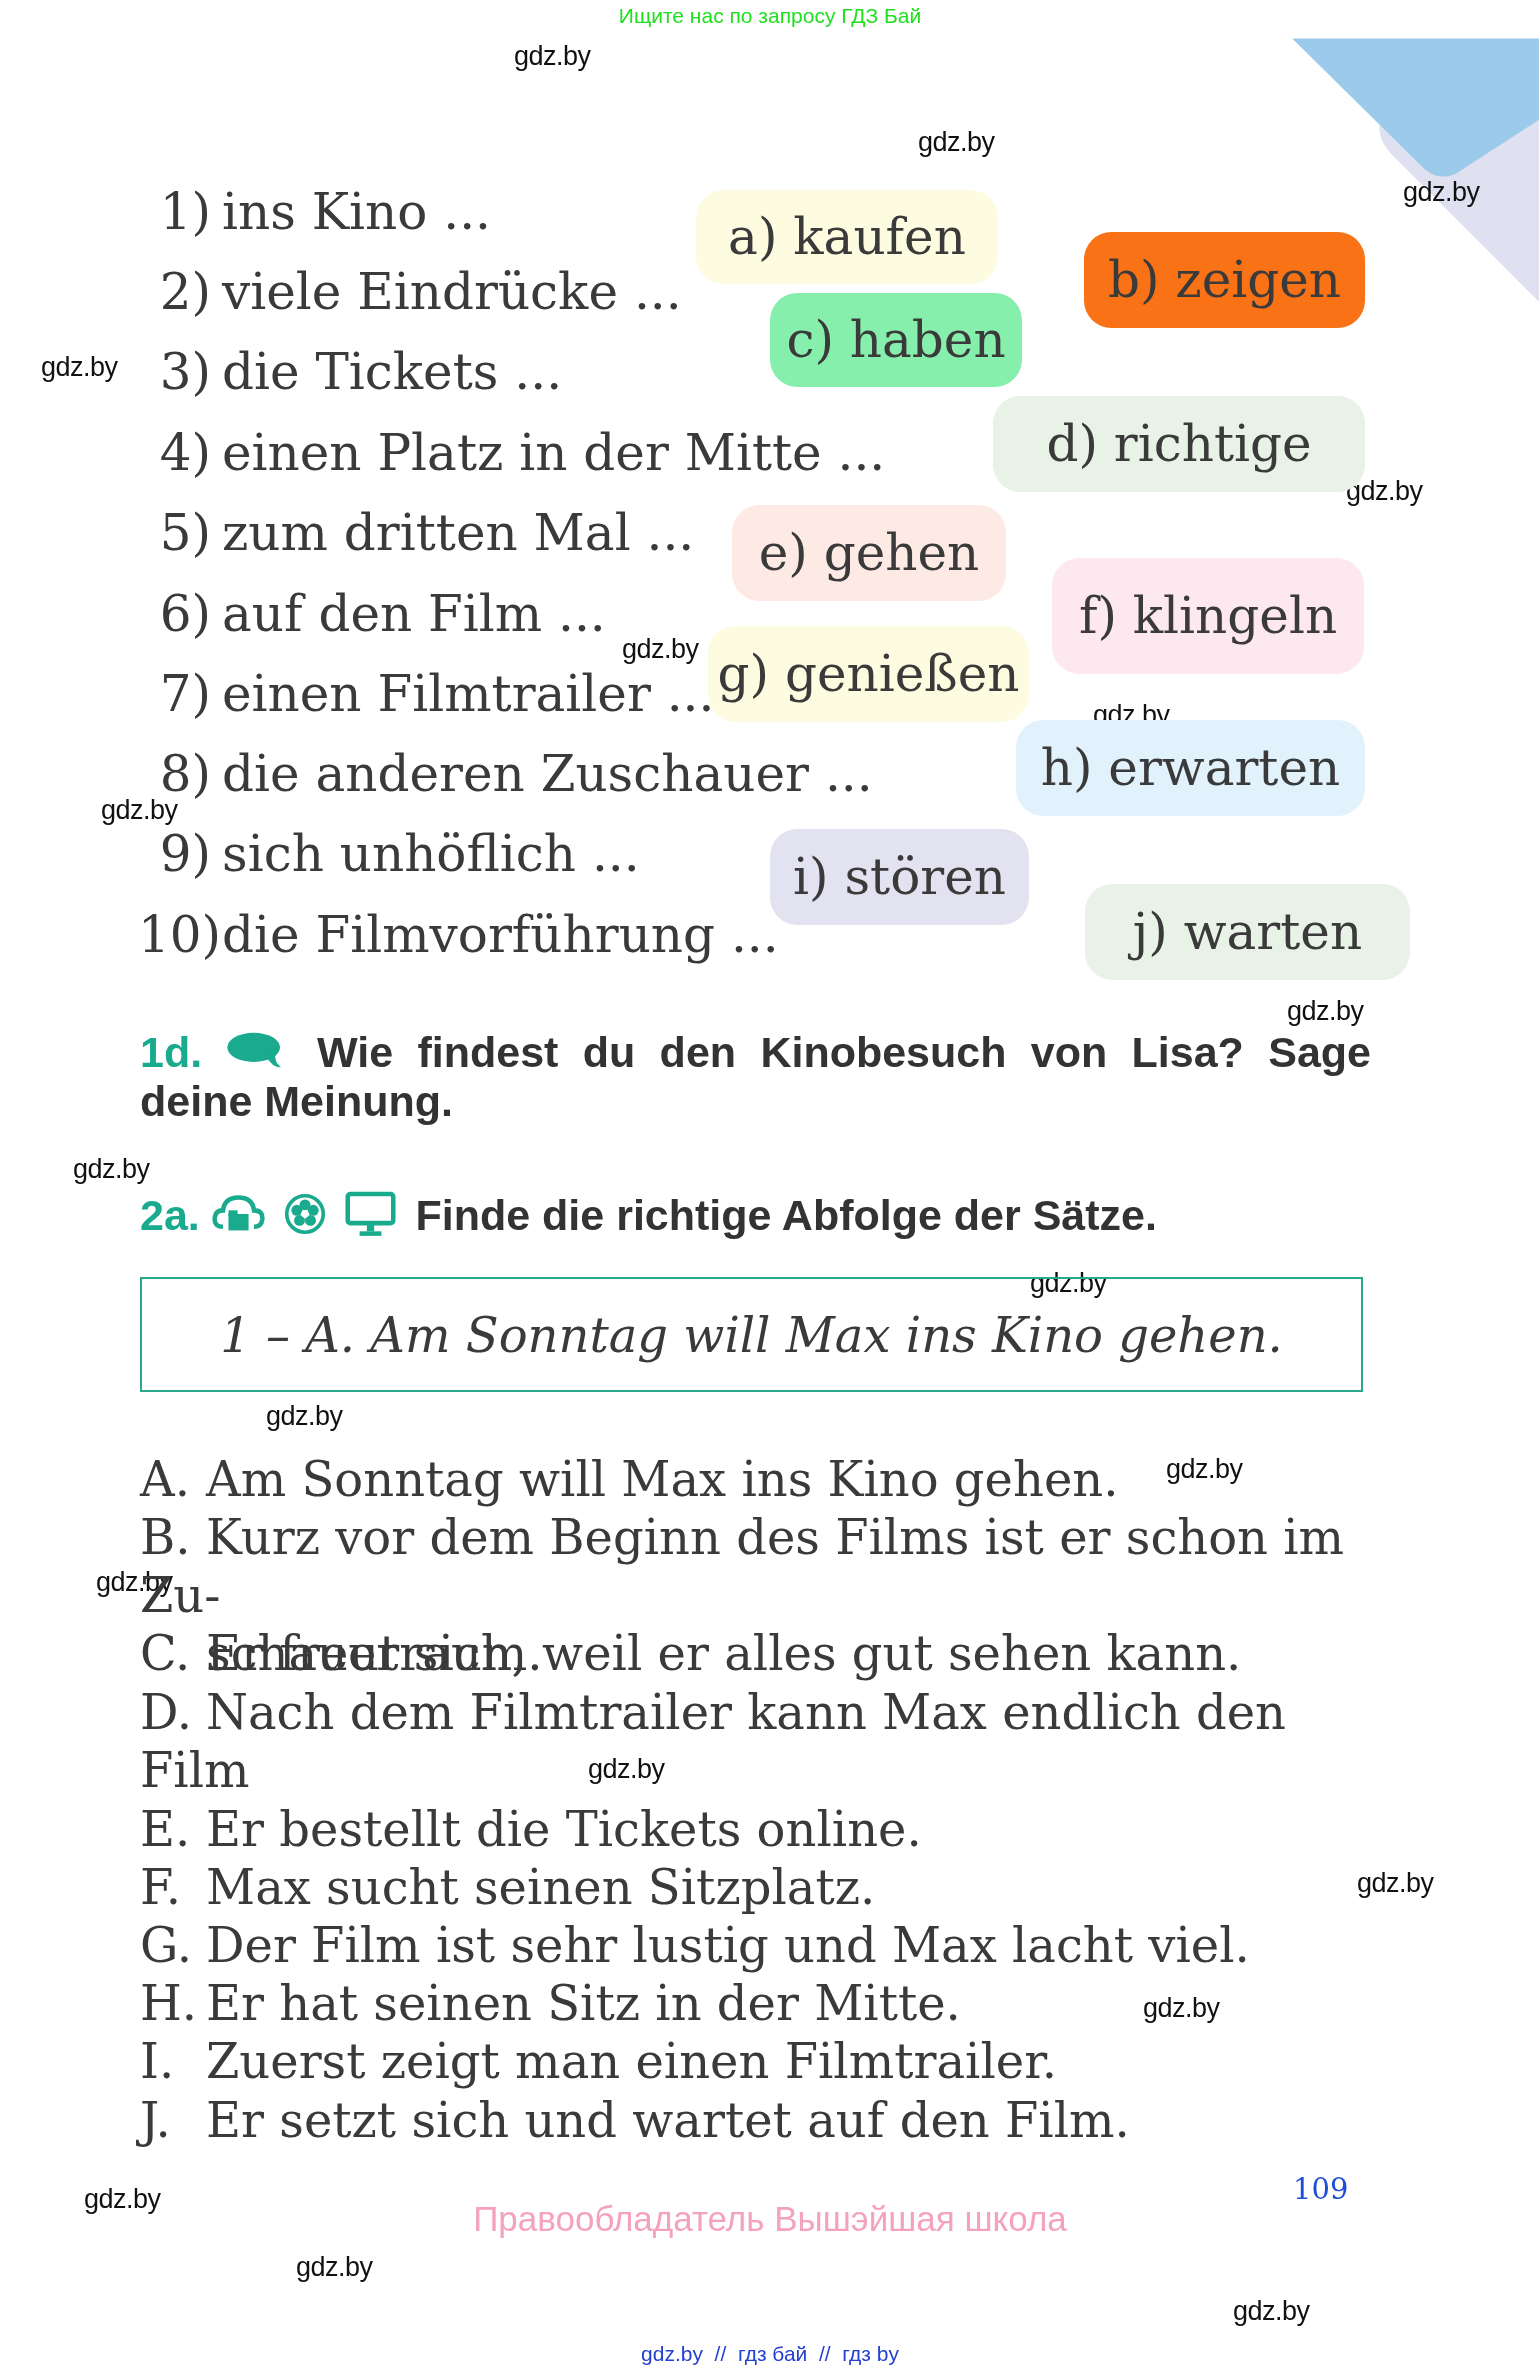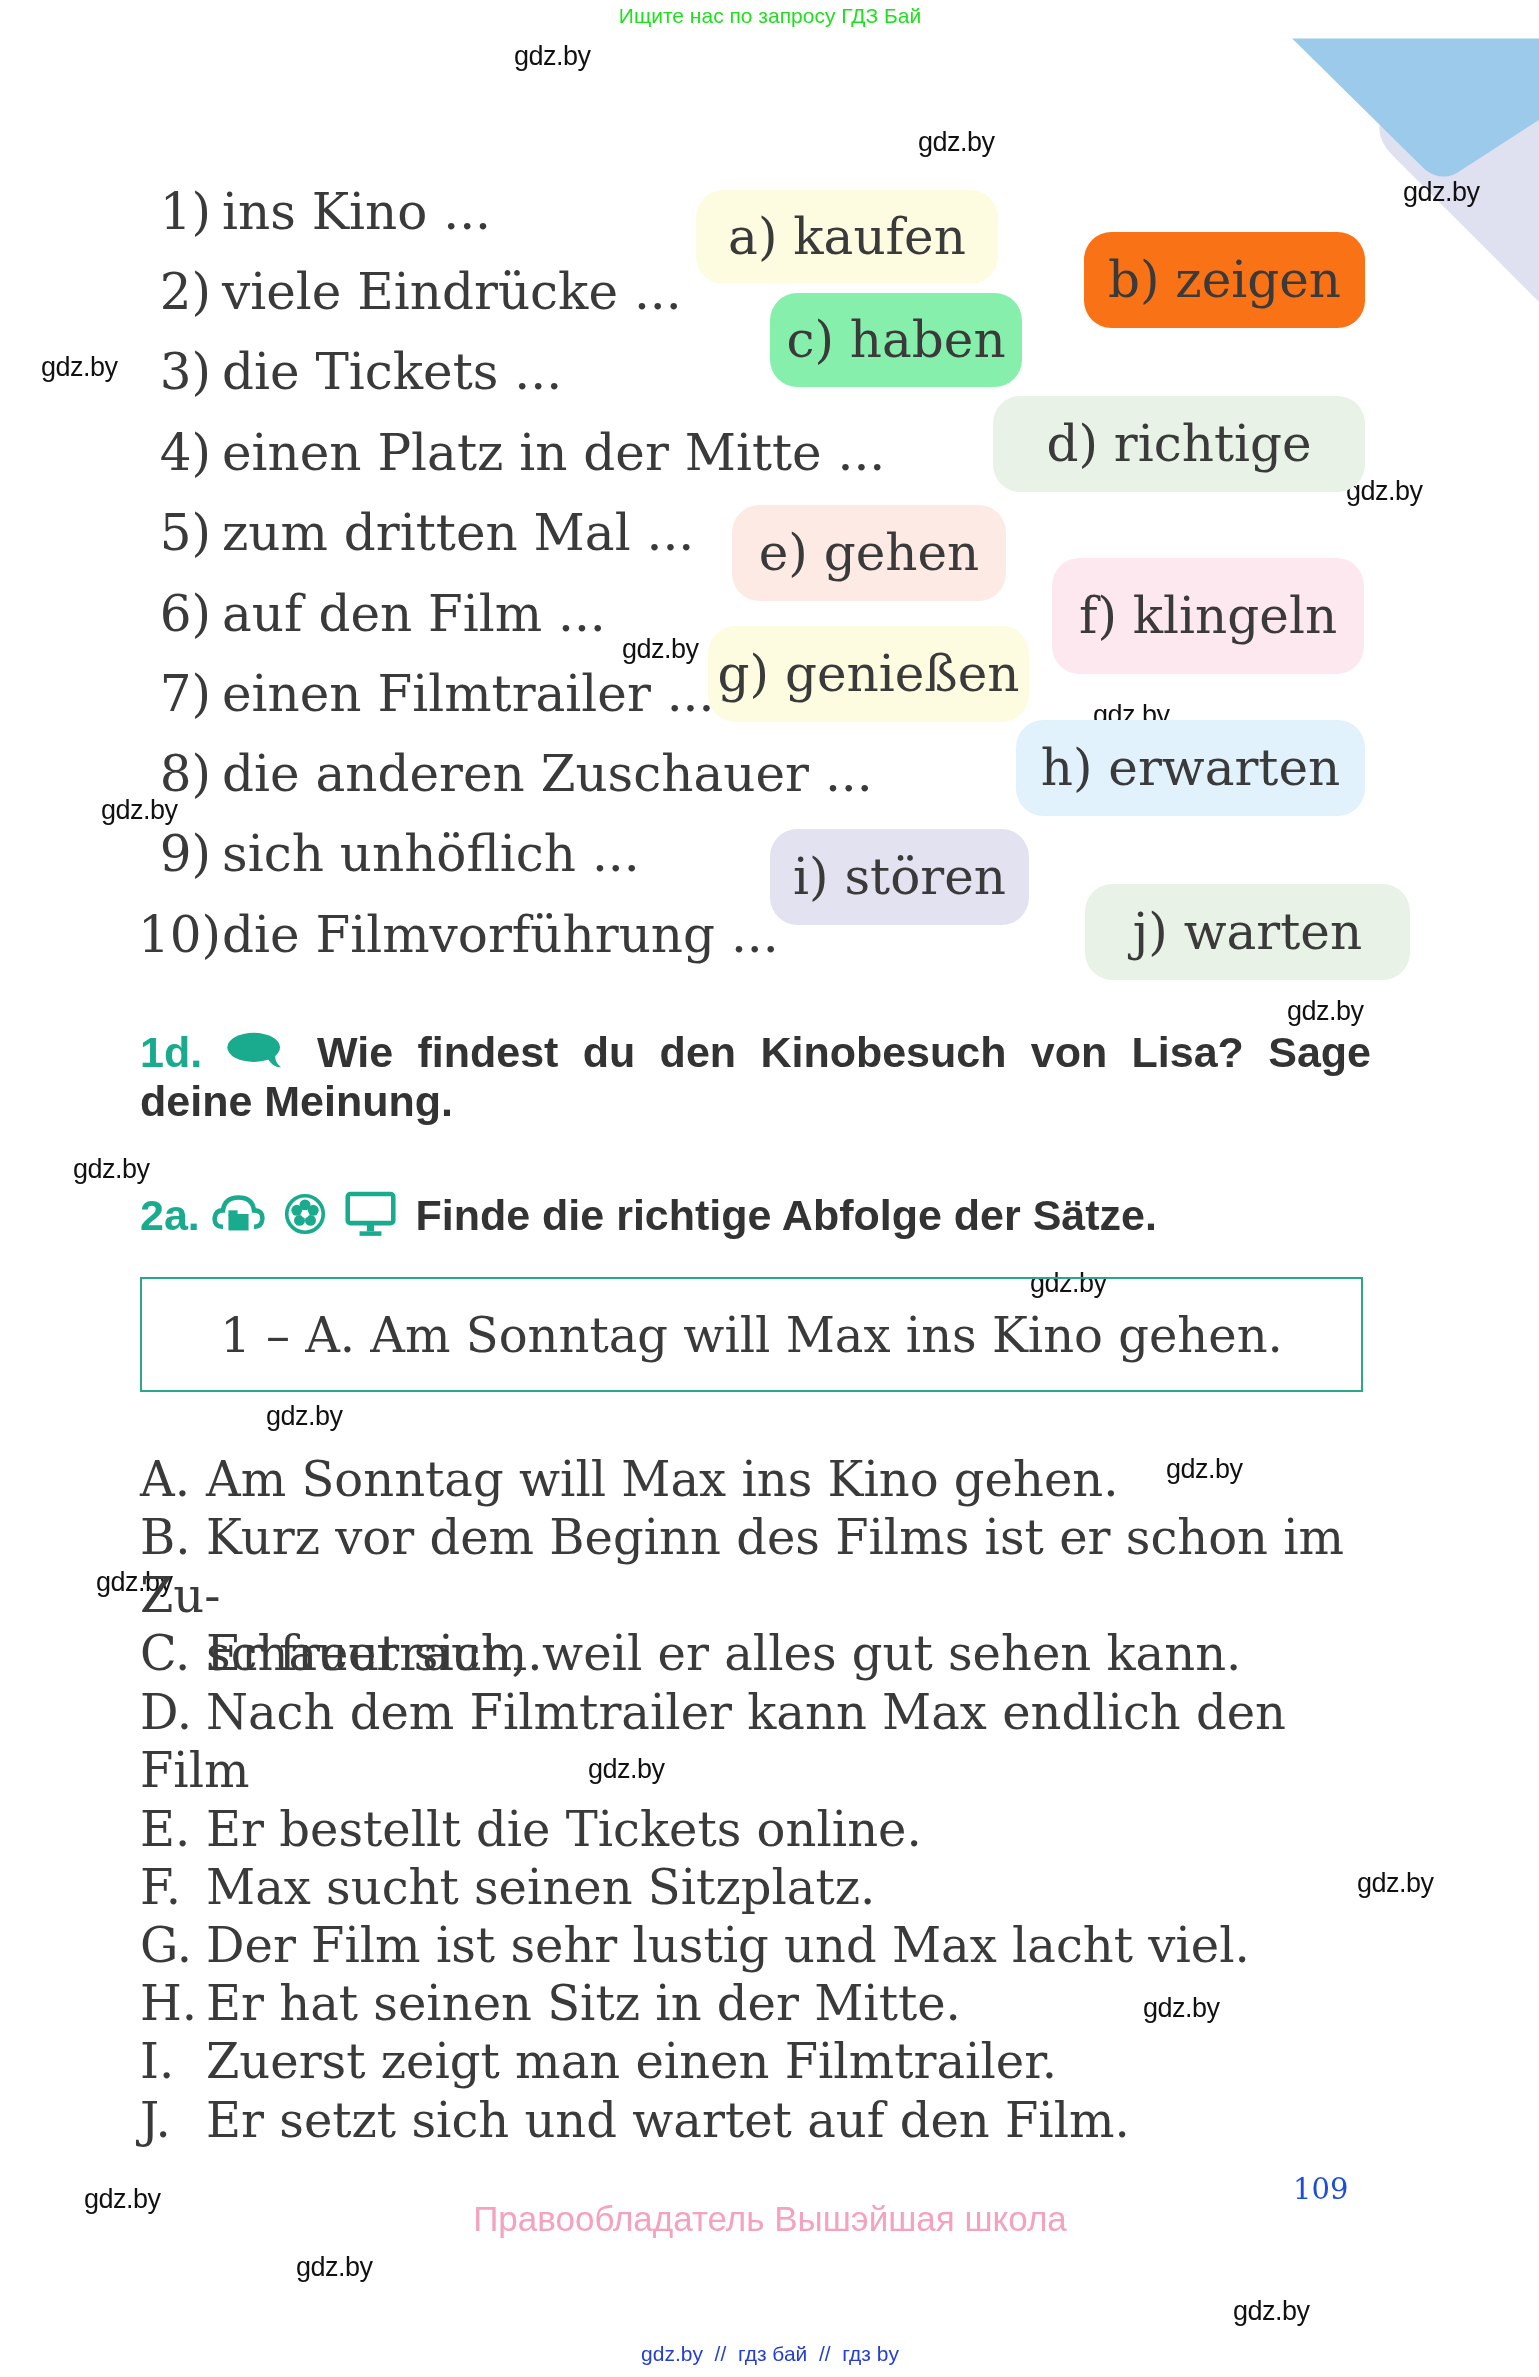--- a/index.html
+++ b/index.html
@@ -12,21 +12,21 @@
   .item { position:absolute; left:138px; font-size:50px; line-height:55px; white-space:nowrap; color:#3a3a3a; }
   .item .num { display:inline-block; width:73px; text-align:right; margin-right:11px; }
   .box { position:absolute; border-radius:27.5px; display:flex; align-items:center; justify-content:center;
          font-size:50px; color:#3a3a3a; white-space:nowrap; }
   .heading { position:absolute; left:140px; font-family:"Liberation Sans", sans-serif; font-weight:bold;
              font-size:43px; color:#333; line-height:50px; }
   .heading .label { color:#1aab8e; }
   .heading .icon { display:inline-block; vertical-align:middle; margin-right:7.3px; }
   .example-box { position:absolute; left:140px; top:1277px; width:1223px; height:115px;
                  border:2.8px solid #2aa88e; box-sizing:border-box; display:flex; align-items:center; justify-content:center;
-                 font-size:48px; color:#3a3a3a; }
+                 font-style:italic; font-size:48px; color:#3a3a3a; }
   .sentence { position:absolute; left:140px; font-size:48px; line-height:58px; color:#3a3a3a; width:1231px; }
   .sentence .letter { display:inline-block; width:66px; }
   .sentence .cont { display:block; padding-left:66px; }
   .page-num { position:absolute; left:1293px; top:2172px; font-size:29px; color:#1d4ed8; }
   .publisher { position:absolute; left:0; width:1540px; text-align:center; top:2199px;
                font-family:"Liberation Sans", sans-serif; font-size:35px; color:#f4a2bd; }
   .footer-links { position:absolute; left:0; width:1540px; text-align:center; top:2342px;
                   font-family:"Liberation Sans", sans-serif; font-size:21px; color:#2540d0; }
 </style>
 </head>

